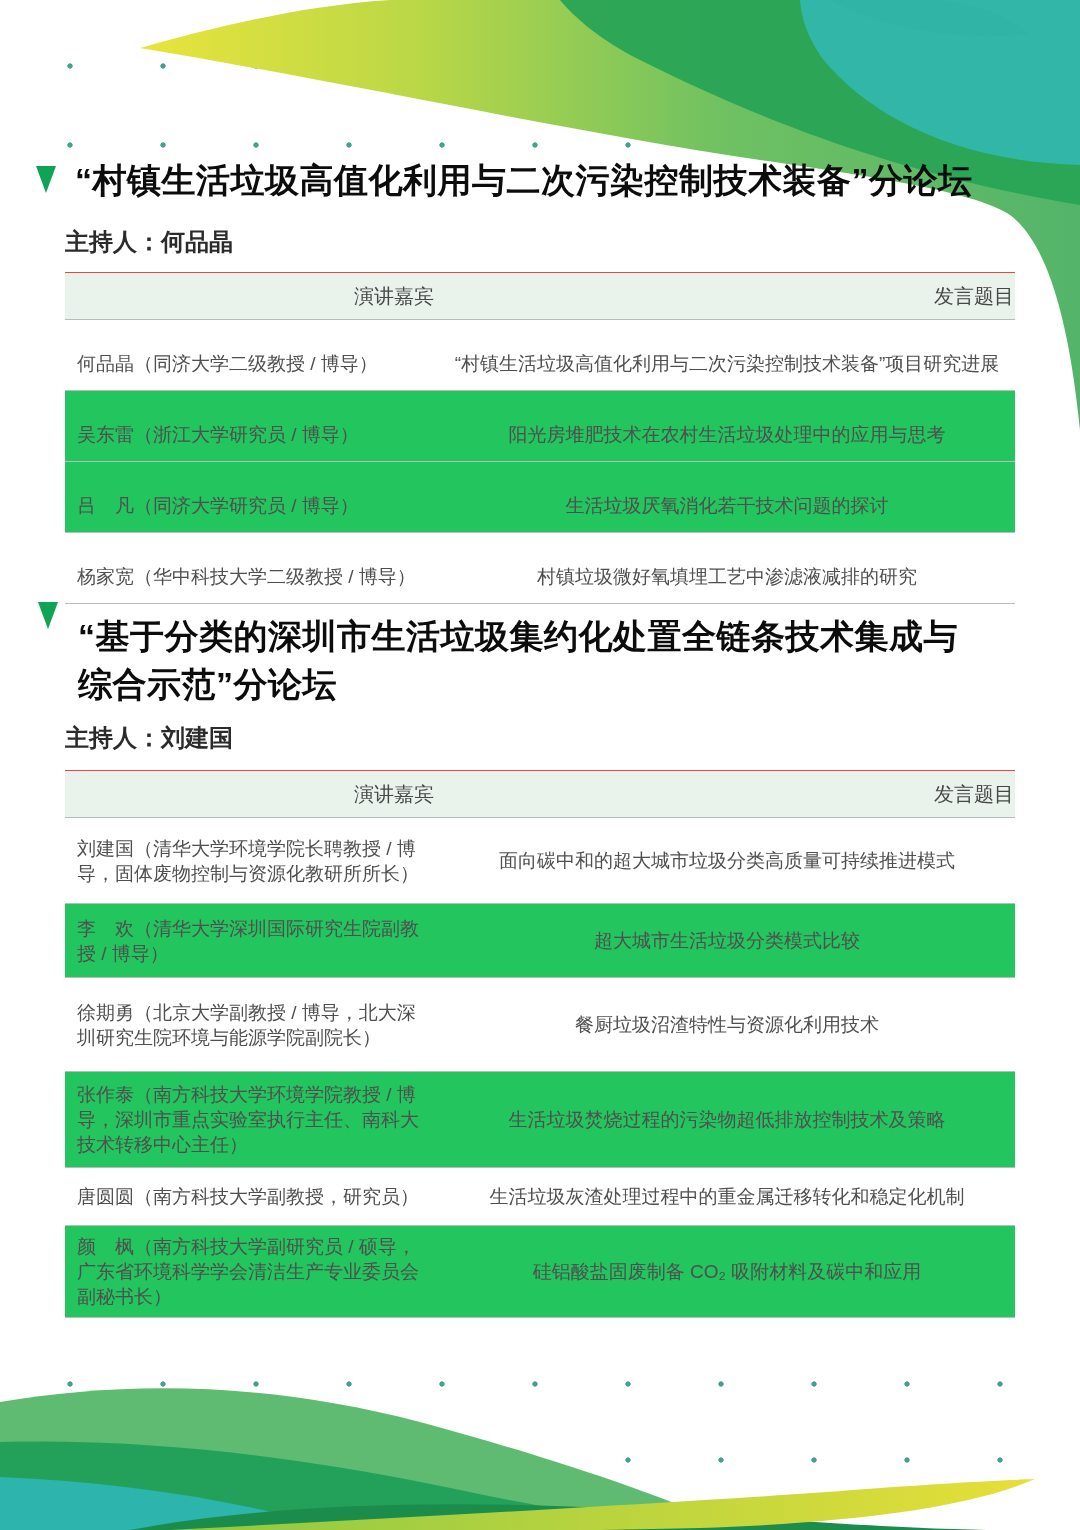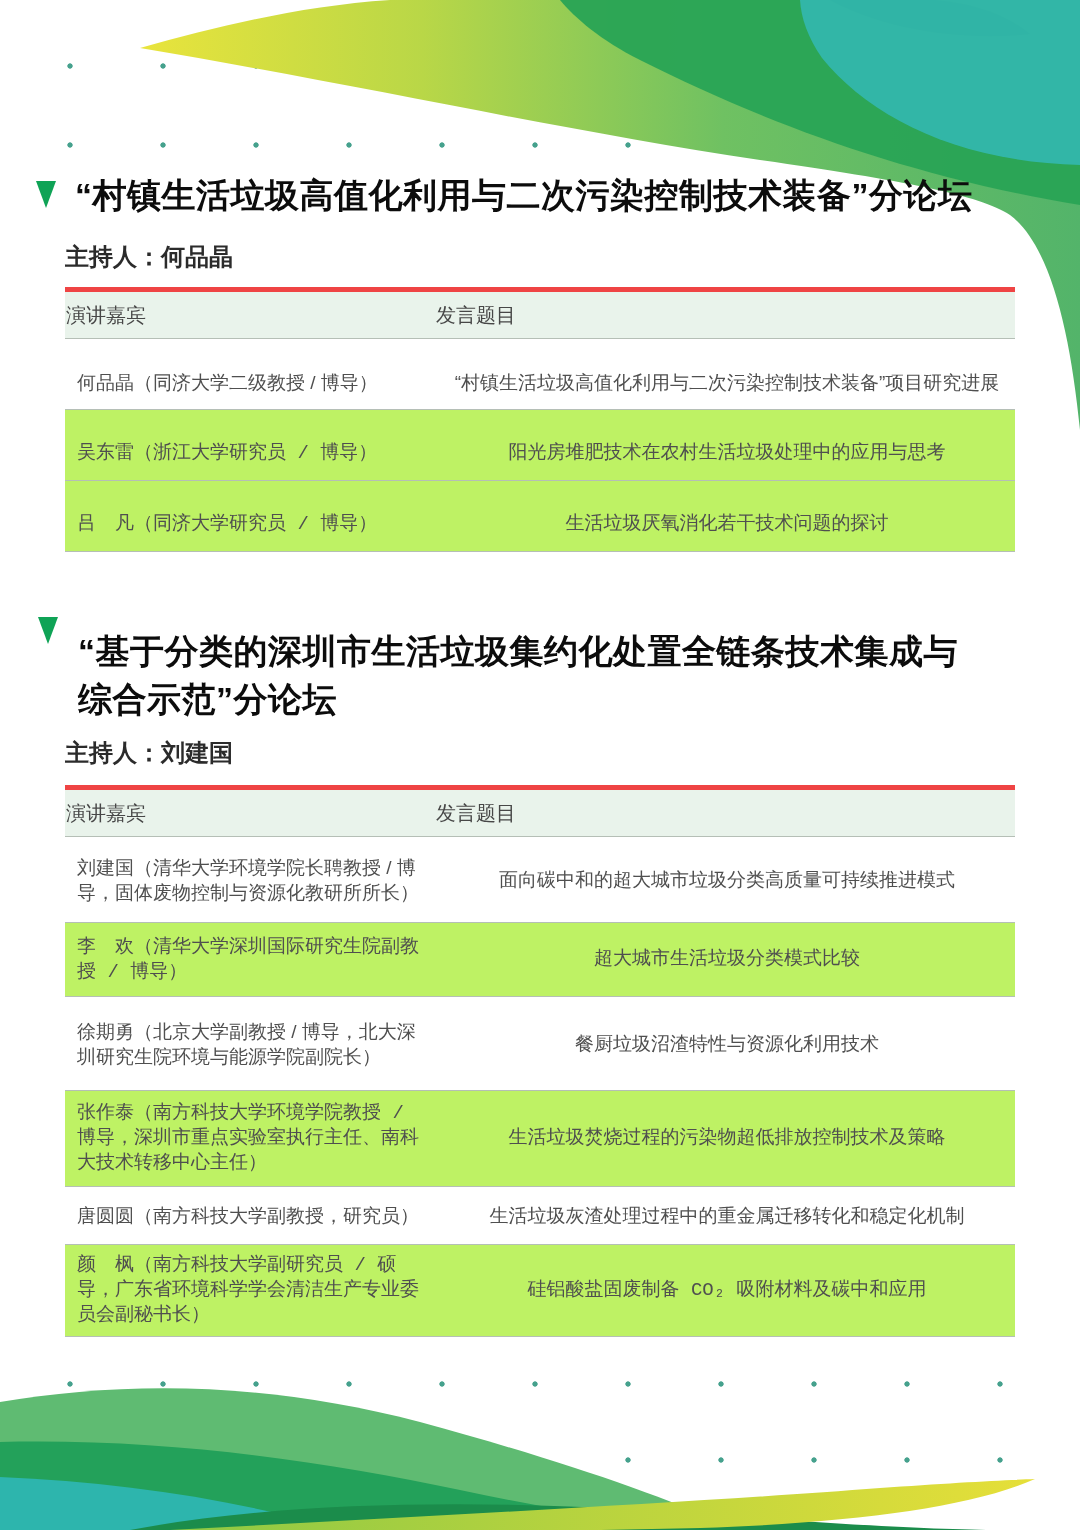--- a/index.html
+++ b/index.html
@@ -7,50 +7,50 @@
     position:relative;width:1080px;height:1530px;overflow:hidden;background:#ffffff;
     font-family:"Liberation Sans","DejaVu Sans",sans-serif;
   }
   
   .dots{
     position:absolute;left:66px;right:10px;height:8px;z-index:1;
     background-image:radial-gradient(circle at 4px 4px,#45a18d 2.3px,rgba(69,161,141,0) 3px);
     background-size:93px 8px;background-repeat:repeat-x;
   }
   .wave{position:absolute;left:0;z-index:2;display:block;}
-  .content{position:absolute;inset:0;z-index:3;margin-top:15px;}
+  .content{position:absolute;inset:0;z-index:3;}
 
   .section-marker{
     position:absolute;width:0;height:0;
     border-left:10px solid transparent;border-right:10px solid transparent;
     border-top:27px solid #0fa356;
   }
   .sec-title{
     position:absolute;color:#0c0c0c;font-weight:900;font-size:34px;line-height:48px;
     letter-spacing:0.5px;
   }
   .host{
     position:absolute;color:#2b2b2b;font-weight:700;font-size:24px;
   }
   table.program{
     position:absolute;left:65px;width:950px;border-collapse:collapse;table-layout:fixed;
     font-size:19px;color:#4f4f4f;
   }
   table.program col.c1{width:370px;}
   table.program th{
     height:44px;font-weight:400;color:#474747;background:#e9f3eb;
-    border-top:5px solid #ef4444;border-bottom:1px solid #b5bfb6;text-align:left;
+    border-top:1px solid #ef4444;border-bottom:1px solid #b5bfb6;text-align:right;
     font-size:20px;
   }
   table.program td{
     border-bottom:1px solid #b5bfb6;vertical-align:middle;
     padding:8px 10px 8px 12px;line-height:25px;
   }
   table.program td.topic{padding-left:8px;padding-right:4px;text-align:center;}
-  table.program tr.alt td{background:#bef264;font-family:Liberation Mono, monospace;}
+  table.program tr.alt td{background:#22c55e;}
   #table1 td{height:46px;padding-top:20px;padding-bottom:4px;}
 </style>
 </head>
 <body>
 
 <div class="page">
 
   <div class="dots" style="top:62px"></div>
   <div class="dots" style="top:141px"></div>
   <div class="dots" style="top:1380px"></div>
@@ -110,20 +110,24 @@
           <td class="topic">“村镇生活垃圾高值化利用与二次污染控制技术装备”项目研究进展</td>
         </tr>
         <tr class="alt">
           <td class="speaker">吴东雷（浙江大学研究员 / 博导）</td>
           <td class="topic">阳光房堆肥技术在农村生活垃圾处理中的应用与思考</td>
         </tr>
         <tr class="alt">
           <td class="speaker">吕　凡（同济大学研究员 / 博导）</td>
           <td class="topic">生活垃圾厌氧消化若干技术问题的探讨</td>
         </tr>
+        <tr>
+          <td class="speaker">杨家宽（华中科技大学二级教授 / 博导）</td>
+          <td class="topic">村镇垃圾微好氧填埋工艺中渗滤液减排的研究</td>
+        </tr>
       </tbody>
     </table>
 
     <div class="section-marker" style="left:38px;top:602px"></div>
     <div class="sec-title" style="left:78px;top:612px;width:885px">“基于分类的深圳市生活垃圾集约化处置全链条技术集成与综合示范”分论坛</div>
     <div class="host" style="left:65px;top:722px">主持人：刘建国</div>
 
     <table class="program" id="table2" style="top:770px">
       <colgroup>
           <col class="c1">

